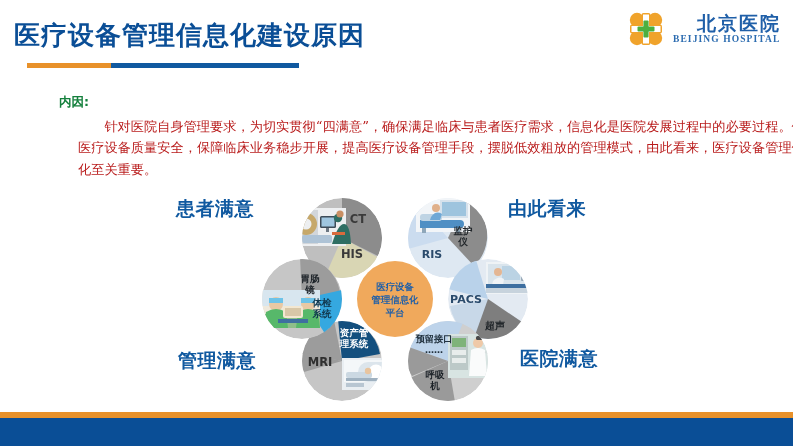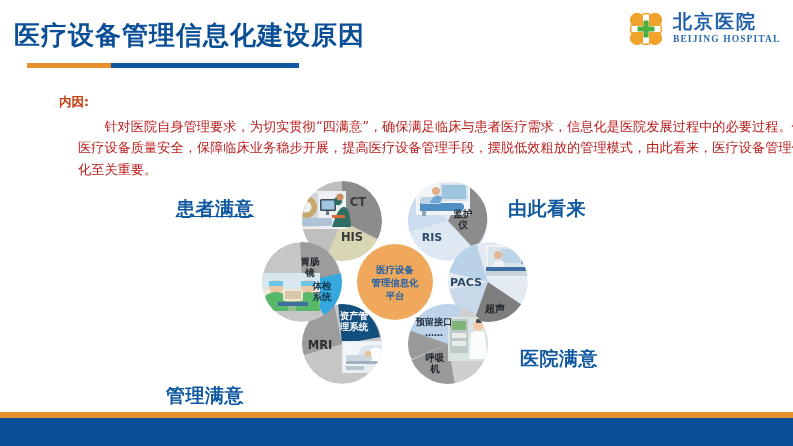--- a/index.html
+++ b/index.html
@@ -13,23 +13,24 @@
   .slide{position:absolute;inset:0;background:#fff;}
 
   
   .logo-wrap{
     position:absolute;left:626px;top:6px;width:160px;height:46px;
     display:flex;align-items:center;gap:7px;
   }
   .logo-mark{width:40px;height:40px;position:relative;flex:0 0 auto;}
   .logo-text{display:flex;flex-direction:column;justify-content:center;line-height:1;}
   .logo-cn{
-    font-family:Liberation Mono, monospace;
+    font-family:Liberation Sans, sans-serif;
     font-size:19px;font-weight:700;color:#1F5FA8;letter-spacing:2px;
     white-space:nowrap;
+    margin-left:24px;
   }
   .logo-en{
     font-family:"Liberation Serif","DejaVu Serif",serif;
     font-size:9.5px;font-weight:700;color:#2C6CB0;letter-spacing:1.1px;
     white-space:nowrap;margin-top:2px;
   }
 
   .page-title{
     position:absolute;left:14px;top:18px;
     font-family:"DejaVu Sans","Liberation Sans",sans-serif;
@@ -37,53 +38,53 @@
     letter-spacing:1px;white-space:nowrap;
   }
   .title-rule{position:absolute;left:27px;top:63px;height:5px;width:272px;display:flex;}
   .title-rule .seg-o{width:84px;height:100%;background:#E8912A;}
   .title-rule .seg-b{flex:1;height:100%;background:#1059A0;}
 
   
   .lead-label{
     position:absolute;left:30px;top:94px;
     font-family:"DejaVu Sans","Liberation Sans",sans-serif;
-    font-size:12.5px;font-weight:700;color:#c2410c;padding-left:29px;
+    font-size:12.5px;font-weight:700;color:#15803d;padding-left:29px;
   }
   .para{
     position:absolute;left:30px;top:116px;width:740px;
     font-family:"DejaVu Serif","Liberation Serif",serif;
     font-size:13.2px;line-height:1.62;color:#b91c1c;
     text-indent:2em;text-align:justify;margin-left:48px;
   }
 
   
-  .diagram{position:absolute;left:250px;top:169px;width:290px;height:225px;}
+  .diagram{position:absolute;left:250px;top:186px;width:290px;height:225px;}
   .diagram svg{display:block;}
 
   .petal-label{
     font-family:"DejaVu Sans","Liberation Sans",sans-serif;
     font-weight:700;
     paint-order:stroke;
   }
   .hub-label{
     font-family:"DejaVu Sans","Liberation Sans",sans-serif;
     font-size:9.4px;font-weight:700;fill:#1F5FA8;
   }
 
   
   .sat{
     position:absolute;
     font-family:"DejaVu Sans","Liberation Sans",sans-serif;
     font-size:19px;font-weight:700;color:#1059A0;white-space:nowrap;
     letter-spacing:0.5px;
   }
-  .sat-tl{left:176px;top:196px;text-decoration:underline;}
+  .sat-tl{left:176px;top:196px;}
   .sat-tr{left:508px;top:196px;}
-  .sat-bl{left:166px;top:348px;margin-top:35px;}
+  .sat-bl{left:178px;top:348px;}
   .sat-br{left:520px;top:346px;text-align:center;}
 
   
   .footer-orange{position:absolute;left:0;bottom:28px;width:793px;height:6px;background:#E8912A;}
   .footer-blue{position:absolute;left:0;bottom:0;width:793px;height:28px;background:#0A4E96;}
 </style>
 </head>
 <body>
 
 <div class="slide">

